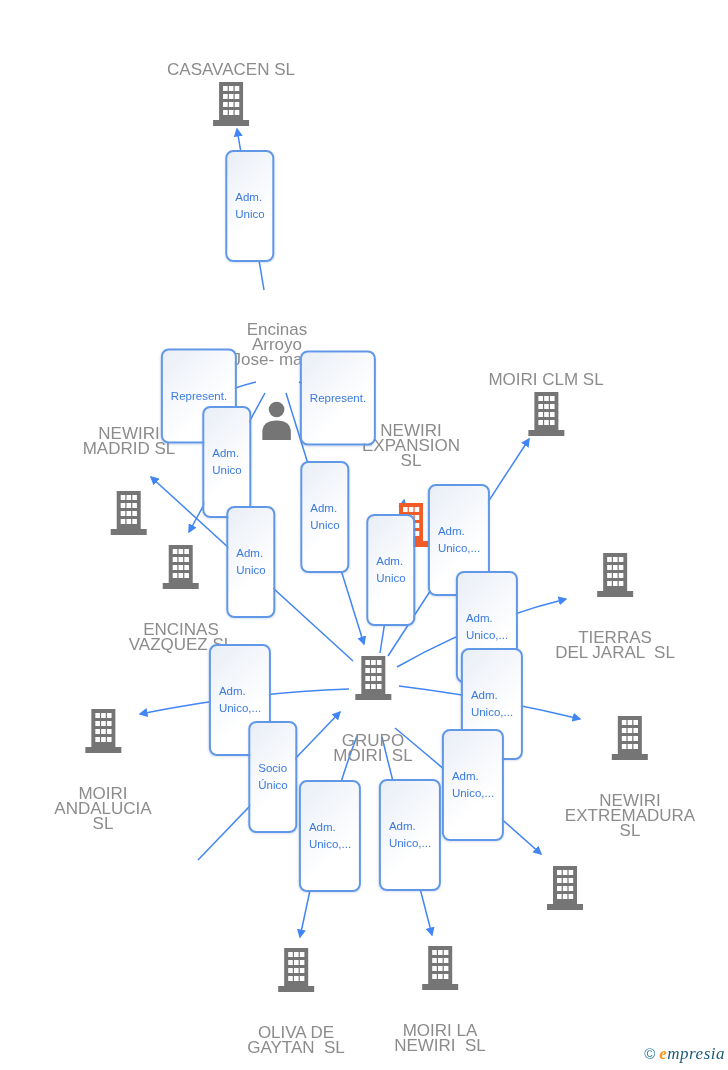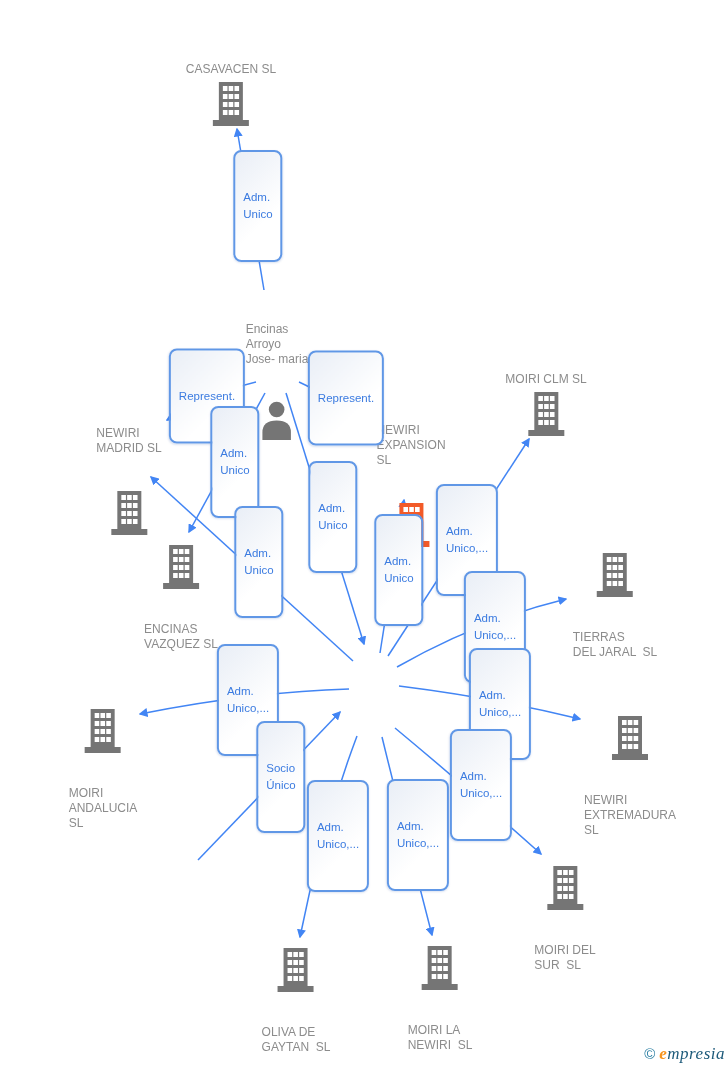--- a/index.html
+++ b/index.html
@@ -16,30 +16,30 @@
   *{margin:0;padding:0;box-sizing:border-box;}
   html,body{background:#ffffff;}
   body{font-family:"Liberation Sans", sans-serif;}
   .canvas{position:relative;width:728px;height:1070px;background:#ffffff;overflow:hidden;}
   svg.wires{position:absolute;left:0;top:0;z-index:1;pointer-events:none;}
   .edge{stroke:var(--c-line);stroke-width:1.5;fill:none;}
   .arrowhead{fill:var(--c-line);}
 
   .node{position:absolute;display:flex;flex-direction:column;align-items:center;gap:3px;
         transform:translateX(-50%);z-index:2;cursor:pointer;}
-  .nlabel{font-size:12px;line-height:15px;color:var(--c-node-text);white-space:pre;}
+  .nlabel{font-size:17px;line-height:15px;color:var(--c-node-text);text-align:center;white-space:pre;}
   .icon-building{width:40px;height:46px;color:var(--c-node);display:block;}
   .node.highlight .icon-building{color:var(--c-orange);}
   .icon-person{width:38px;height:40px;color:var(--c-node);display:block;}
 
   .edge-label{position:absolute;transform:translate(-50%,-50%);z-index:3;
       border:2px solid var(--c-box-border);border-radius:8px;
       background:linear-gradient(135deg,#e9eef6 0%,#ffffff 65%);
       color:var(--c-box-text);font-size:11.5px;line-height:17px;
-      padding:3px 8px;white-space:pre;box-shadow:0 1px 2px rgba(60,100,180,.18);margin-left:8px;}
+      padding:3px 8px;white-space:pre;box-shadow:0 1px 2px rgba(60,100,180,.18);}
   .edge-label.center{text-align:left;}
 
   .watermark{position:absolute;right:3px;bottom:6px;z-index:4;display:flex;align-items:baseline;
       gap:4px;font-family:"Liberation Serif", serif;cursor:pointer;}
   .watermark .copy{color:var(--c-logo-teal);font-size:15px;font-family:"Liberation Sans",sans-serif;}
   .watermark .brand{font-style:italic;font-size:17px;letter-spacing:.5px;}
   .watermark .brand .e{color:var(--c-logo-orange);font-weight:bold;}
   .watermark .brand .rest{color:var(--c-logo-navy);}
 </style>
 </head>
@@ -140,20 +140,28 @@
     </div>
   </div>
 
   <div class="node" style="left:546px;top:372px">
     <div class="nlabel"><div>MOIRI CLM SL</div></div>
     <svg class="icon-building">
         <use href="#sym-building"></use>
       </svg>
   </div>
 
+  <div class="node" style="left:373px;top:654px">
+    <svg class="icon-building">
+        <use href="#sym-building"></use>
+      </svg>
+    <div class="nlabel">
+      <div>GRUPO</div><div>MOIRI  SL</div>
+    </div>
+  </div>
 
   <div class="node" style="left:103px;top:707px">
     <svg class="icon-building">
         <use href="#sym-building"></use>
       </svg>
     <div class="nlabel">
       <div>MOIRI</div><div>ANDALUCIA</div><div>SL</div>
     </div>
   </div>
 
@@ -163,23 +171,20 @@
       </svg>
     <div class="nlabel">
       <div>NEWIRI</div><div>EXTREMADURA</div><div>SL</div>
     </div>
   </div>
 
   <div class="node" style="left:565px;top:864px">
     <svg class="icon-building">
         <use href="#sym-building"></use>
       </svg>
-    <div class="nlabel">
-      <div>MOIRI DEL</div><div>SUR  SL</div>
-    </div>
   </div>
 
   <div class="node" style="left:296px;top:946px">
     <svg class="icon-building">
         <use href="#sym-building"></use>
       </svg>
     <div class="nlabel">
       <div>OLIVA DE</div><div>GAYTAN  SL</div>
     </div>
   </div>

